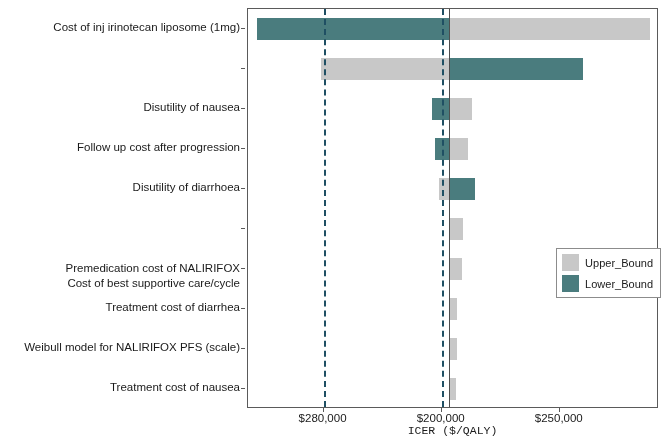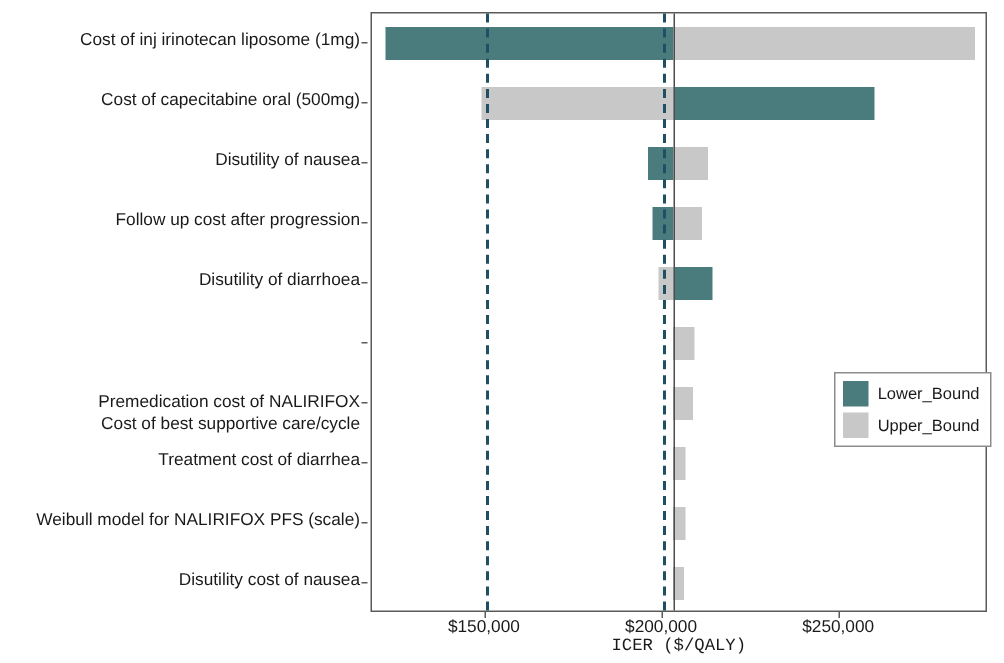--- a/index.html
+++ b/index.html
@@ -117,37 +117,36 @@
   }
 </style>
 </head>
 <body>
 
 <div id="chart-root">
 
   <div class="labels-col">
       <div class="cat-label" style="top: 20px;">Cost of inj irinotecan liposome (1mg)</div>
       <div class="tick-mark" style="top: 20px;"></div>
-      <div class="cat-label" style="top: 60px;">Cost of capecitabine oral (500mg)</div>
       <div class="tick-mark" style="top: 60px;"></div>
       <div class="cat-label" style="top: 100px;">Disutility of nausea</div>
       <div class="tick-mark" style="top: 100px;"></div>
       <div class="cat-label" style="top: 140px;">Follow up cost after progression</div>
       <div class="tick-mark" style="top: 140px;"></div>
       <div class="cat-label" style="top: 180px;">Disutility of diarrhoea</div>
       <div class="tick-mark" style="top: 180px;"></div>
       <div class="cat-label" style="top: 220px; margin-top: 41px;">Premedication cost of NALIRIFOX</div>
       <div class="tick-mark" style="top: 220px;"></div>
       <div class="cat-label" style="top: 276px;">Cost of best supportive care/cycle</div>
       <div class="tick-mark" style="top: 260px;"></div>
       <div class="cat-label" style="top: 300px;">Treatment cost of diarrhea</div>
       <div class="tick-mark" style="top: 300px;"></div>
       <div class="cat-label" style="top: 340px;">Weibull model for NALIRIFOX PFS (scale)</div>
       <div class="tick-mark" style="top: 340px;"></div>
-      <div class="cat-label" style="top: 380px;">Disutility cost of nausea</div>
+      <div class="cat-label" style="top: 380px;">Treatment cost of nausea</div>
       <div class="tick-mark" style="top: 380px;"></div>
     </div>
 
   <div class="plot-area">
     <div id="bars-layer">
         <div class="bar lower" style="left: 9.44828px; width: 191.328px; top: 20px; background: rgb(74, 124, 126);"></div>
         <div class="bar lower" style="left: 200.776px; width: 134.638px; top: 60px; background: rgb(74, 124, 126);"></div>
         <div class="bar lower" style="left: 184.241px; width: 16.5345px; top: 100px; background: rgb(74, 124, 126);"></div>
         <div class="bar lower" style="left: 186.603px; width: 14.1724px; top: 140px; background: rgb(74, 124, 126);"></div>
         <div class="bar lower" style="left: 200.776px; width: 25.9828px; top: 180px; background: rgb(74, 124, 126);"></div>
@@ -169,33 +168,33 @@
       </div>
     <div id="lines-layer">
         <div class="vline-solid" style="left: 200.776px; background: rgb(77, 77, 77);"></div>
         <div class="vline-dashed" style="left: 75.5862px; border-left-color: rgb(31, 79, 99);"></div>
         <div class="vline-dashed" style="left: 193.69px; border-left-color: rgb(31, 79, 99);"></div>
       </div>
   </div>
 
   <div id="xaxis-layer">
       <div class="xtick" style="left: 322.586px; top: 408px;"></div>
-      <div class="xlabel" style="left: 322.586px; top: 412px;">$150,000</div>
+      <div class="xlabel" style="left: 322.586px; top: 412px;">$280,000</div>
       <div class="xtick" style="left: 440.69px; top: 408px;"></div>
       <div class="xlabel" style="left: 440.69px; top: 412px;">$200,000</div>
       <div class="xtick" style="left: 558.793px; top: 408px;"></div>
       <div class="xlabel" style="left: 558.793px; top: 412px;">$250,000</div>
     </div>
 
   <div class="axis-title">ICER ($/QALY)</div>
 
   <div class="legend">
     <div class="legend-row">
+      <span class="legend-swatch" style="background: rgb(200, 200, 200);"></span>
+      <span class="legend-label">Upper_Bound</span>
+    </div>
+    <div class="legend-row">
       <span class="legend-swatch" style="background: rgb(74, 124, 126);"></span>
       <span class="legend-label">Lower_Bound</span>
     </div>
-    <div class="legend-row">
-      <span class="legend-swatch" style="background: rgb(200, 200, 200);"></span>
-      <span class="legend-label">Upper_Bound</span>
-    </div>
   </div>
 
 </div>
 
 </body></html>

